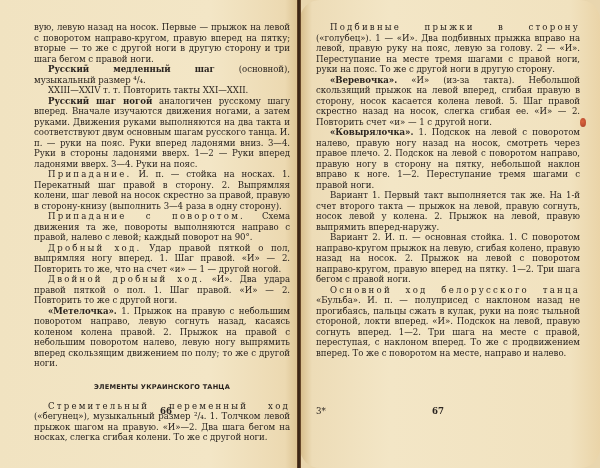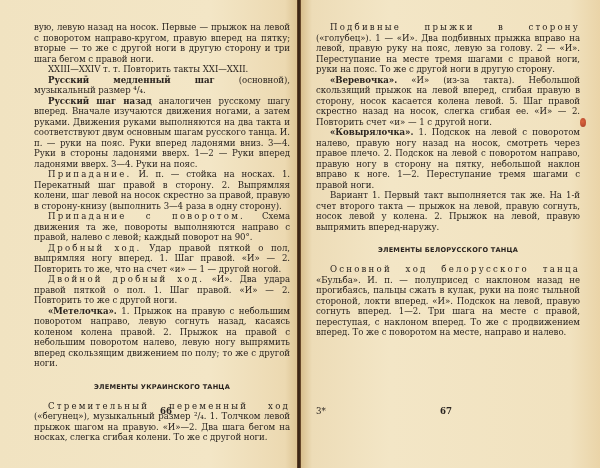--- a/index.html
+++ b/index.html
@@ -18,20 +18,21 @@
     width: 300px; height: 468px;
     box-sizing: border-box;
   }
   .page.left {
     background: linear-gradient(90deg, #f1e3c1 0%, #f3e6c6 70%, #ecd9b1 95%, #d9c08e 100%);
     padding: 22px 10px 0 34px;
   }
   .page.right {
     background: linear-gradient(90deg, #d7bd8a 0%, #eddcb7 4%, #f3e6c6 30%, #f1e2bf 90%, #ead4a8 100%);
     padding: 22px 20px 0 16px;
+    border-radius: 20px;
   }
   .gutter {
     position: absolute; left: 297px; top: 0; width: 4px; height: 468px;
     background: linear-gradient(90deg, #6b4a2a, #2a1a10 50%, #7a5632);
     z-index: 2;
   }
   .text {
     font-size: 8.6px;
     line-height: 10.5px;
     text-align: justify;
@@ -47,43 +48,43 @@
     font-size: 6.6px;
     text-align: center;
     margin: 14px 0 10px 0;
     letter-spacing: 0.2px;
   }
   .pagenum {
     position: absolute; bottom: 52px;
     font-size: 8.6px; font-weight: bold;
   }
   .left .pagenum { left: 160px; }
-  .right .pagenum { left: 140px; }
+  .right .pagenum { left: 132px; }
   .sig {
     position: absolute; bottom: 52px; left: 16px;
     font-size: 8.6px;
   }
   .redmark {
     position: absolute; left: 580px; top: 118px;
     width: 6px; height: 9px; border-radius: 50%;
     background: radial-gradient(circle at 40% 40%, #d9502a, #9c2410);
     opacity: 0.85;
   }
 </style>
 </head>
 <body>
 
 <div class="spread">
 
   <div class="page left">
     <div class="text" id="left-body">
         <p class="noindent"><span>вую, левую назад на носок. Первые — прыжок на левой с поворотом направо-кругом, правую вперед на пятку; вторые — то же с другой ноги в другую сторону и три шага бегом с правой ноги.</span></p>
+        <p><span class="b">Русский медленный шаг</span><span> (основной), музыкальный размер ⁴/₄.</span></p>
         <p><span>XXIII—XXIV т. т. Повторить такты XXI—XXII.</span></p>
-        <p><span class="b">Русский медленный шаг</span><span> (основной), музыкальный размер ⁴/₄.</span></p>
-        <p><span class="b">Русский шаг назад</span><span> аналогичен русскому шагу вперед. Вначале изучаются движения ногами, а затем руками. Движения руками выполняются на два такта и соответствуют двум основным шагам русского танца. И. п. — руки на пояс. Руки вперед ладонями вниз. 3—4. Руки в стороны ладонями вверх. 1—2 — Руки вперед ладонями вверх. 3—4. Руки на пояс.</span></p>
+        <p><span class="b">Русский шаг ногой</span><span> аналогичен русскому шагу вперед. Вначале изучаются движения ногами, а затем руками. Движения руками выполняются на два такта и соответствуют двум основным шагам русского танца. И. п. — руки на пояс. Руки вперед ладонями вниз. 3—4. Руки в стороны ладонями вверх. 1—2 — Руки вперед ладонями вверх. 3—4. Руки на пояс.</span></p>
         <p><span class="sp">Припадание.</span><span> И. п. — стойка на носках. 1. Перекатный шаг правой в сторону. 2. Выпрямляя колени, шаг левой на носок скрестно за правой, правую в сторону-книзу (выполнить 3—4 раза в одну сторону).</span></p>
         <p><span class="sp">Припадание с поворотом.</span><span> Схема движения та же, повороты выполняются направо с правой, налево с левой; каждый поворот на 90°.</span></p>
         <p><span class="sp">Дробный ход.</span><span> Удар правой пяткой о пол, выпрямляя ногу вперед. 1. Шаг правой. «И» — 2. Повторить то же, что на счет «и» — 1 — другой ногой.</span></p>
         <p><span class="sp">Двойной дробный ход.</span><span> «И». Два удара правой пяткой о пол. 1. Шаг правой. «И» — 2. Повторить то же с другой ноги.</span></p>
         <p><span class="b">«Метелочка».</span><span> 1. Прыжок на правую с небольшим поворотом направо, левую согнуть назад, касаясь коленом колена правой. 2. Прыжок на правой с небольшим поворотом налево, левую ногу выпрямить вперед скользящим движением по полу; то же с другой ноги.</span></p>
       </div>
     <div class="heading">ЭЛЕМЕНТЫ УКРАИНСКОГО ТАНЦА</div>
     <div class="text" id="left-section">
         <p><span class="sp">Стремительный переменный ход</span><span> («бегунец»), музыкальный размер ²/₄. 1. Толчком левой прыжок шагом на правую. «И»—2. Два шага бегом на носках, слегка сгибая колени. То же с другой ноги.</span></p>
       </div>
@@ -91,22 +92,22 @@
   </div>
 
   <div class="gutter"></div>
 
   <div class="page right">
     <div class="text" id="right-body">
         <p><span class="sp">Подбивные прыжки в сторону</span><span> («голубец»). 1 — «И». Два подбивных прыжка вправо на левой, правую руку на пояс, левую за голову. 2 — «И». Переступание на месте тремя шагами с правой ноги, руки на пояс. То же с другой ноги в другую сторону.</span></p>
         <p><span class="b">«Веревочка».</span><span> «И» (из-за такта). Небольшой скользящий прыжок на левой вперед, сгибая правую в сторону, носок касается колена левой. 5. Шаг правой скрестно назад на носок, слегка сгибая ее. «И» — 2. Повторить счет «и» — 1 с другой ноги.</span></p>
         <p><span class="b">«Ковырялочка».</span><span> 1. Подскок на левой с поворотом налево, правую ногу назад на носок, смотреть через правое плечо. 2. Подскок на левой с поворотом направо, правую ногу в сторону на пятку, небольшой наклон вправо к ноге. 1—2. Переступание тремя шагами с правой ноги.</span></p>
         <p><span>Вариант 1. Первый такт выполняется так же. На 1-й счет второго такта — прыжок на левой, правую согнуть, носок левой у колена. 2. Прыжок на левой, правую выпрямить вперед-наружу.</span></p>
+        <p><span>Вариант 2. И. п. — основная стойка. 1. С поворотом направо-кругом прыжок на левую, сгибая колено, правую назад на носок. 2. Прыжок на левой с поворотом направо-кругом, правую вперед на пятку. 1—2. Три шага бегом с правой ноги.</span></p>
       </div>
-    <div class="heading">ЭЛЕМЕНТЫ БЕЛОРУССКОГО ТАНЦА</div>
     <div class="text" id="right-section">
         <p><span class="sp">Основной ход белорусского танца</span><span> «Бульба». И. п. — полуприсед с наклоном назад не прогибаясь, пальцы сжать в кулак, руки на пояс тыльной стороной, локти вперед. «И». Подскок на левой, правую согнуть вперед. 1—2. Три шага на месте с правой, переступая, с наклоном вперед. То же с продвижением вперед. То же с поворотом на месте, направо и налево.</span></p>
       </div>
     <div class="sig">3*</div>
     <div class="pagenum">67</div>
   </div>
 
   <div class="redmark"></div>
 </div>
 

